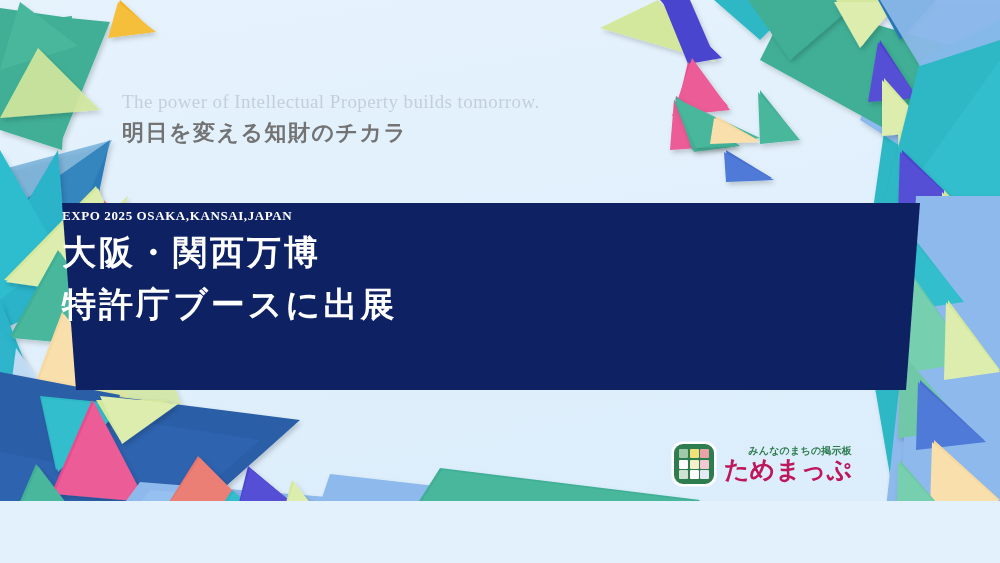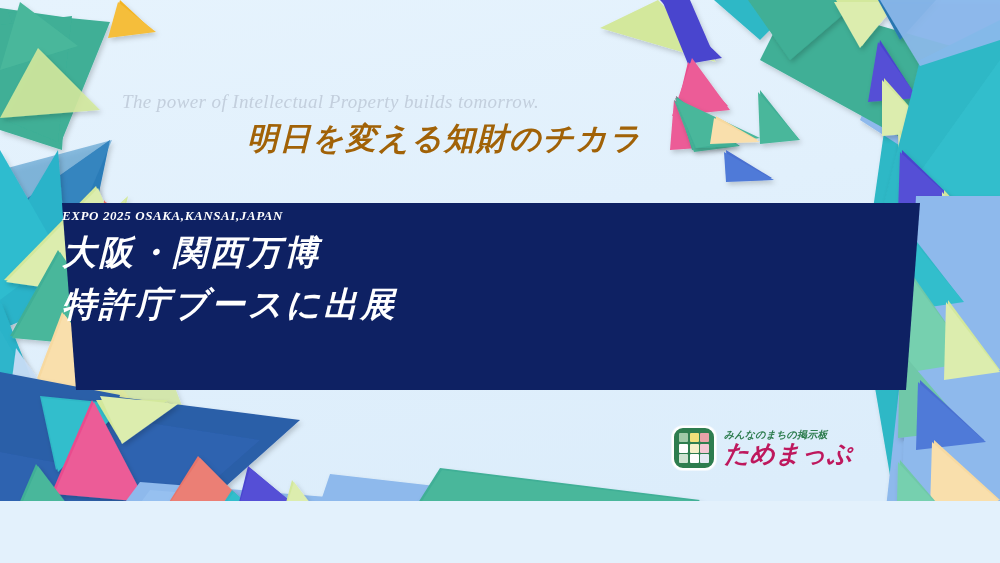--- a/index.html
+++ b/index.html
@@ -8,49 +8,47 @@
     width:1000px; height:563px;
     font-family:"Liberation Sans", sans-serif;
     overflow:hidden;
     background:#E3F1FC;
   }
   #stage {
     position:relative;
     width:1000px; height:501px;
     overflow:hidden;
     background:#E3F1FC;
-    font-style:italic;
   }
   #bg-art, #bg-art svg { position:absolute; inset:0; width:1000px; height:563px; }
 
   
   #tagline-block {
     position:absolute;
     left:122px; top:90px;
     width:520px;
     z-index:5;
   }
   #tagline-en {
     font-family:"Liberation Serif", serif;
     font-size:19px;
     letter-spacing:0.4px;
     color:#C3CFDD;
     white-space:nowrap;
     line-height:1.25;
   }
   #tagline-ja {
     font-family:"DejaVu Serif", serif;
-    font-size:31px;
+    font-size:22px;
     font-weight:700;
-    color:#a16207;
+    color:#737373;
     letter-spacing:1.5px;
     line-height:1.35;
     margin-top:4px;
     white-space:nowrap;
-    text-align:right;
   }
 
   
   #banner {
     position:absolute;
     left:0; top:196px;
     width:1000px; height:200px;
     z-index:6;
   }
   #banner-shape {
@@ -85,26 +83,27 @@
     letter-spacing:3px;
     white-space:nowrap;
     text-align:center;
   }
   #headline-1 { margin-top:8px; }
   #headline-2 { margin-top:12px; }
 
   
   #logo {
     position:absolute;
-    left:672px; top:420px;
+    left:672px; top:436px;
     width:170px; height:56px;
     display:flex;
     align-items:center;
     gap:8px;
     z-index:7;
+    text-align:right;
   }
   #logo-mark {
     width:44px; height:44px;
     border-radius:11px;
     background:#2E7D4F;
     border:2px solid #FFFFFF;
     box-shadow:0 0 0 1px rgba(255,255,255,.55);
     padding:5px;
     display:grid;
     grid-template-columns:1fr 1fr 1fr;

